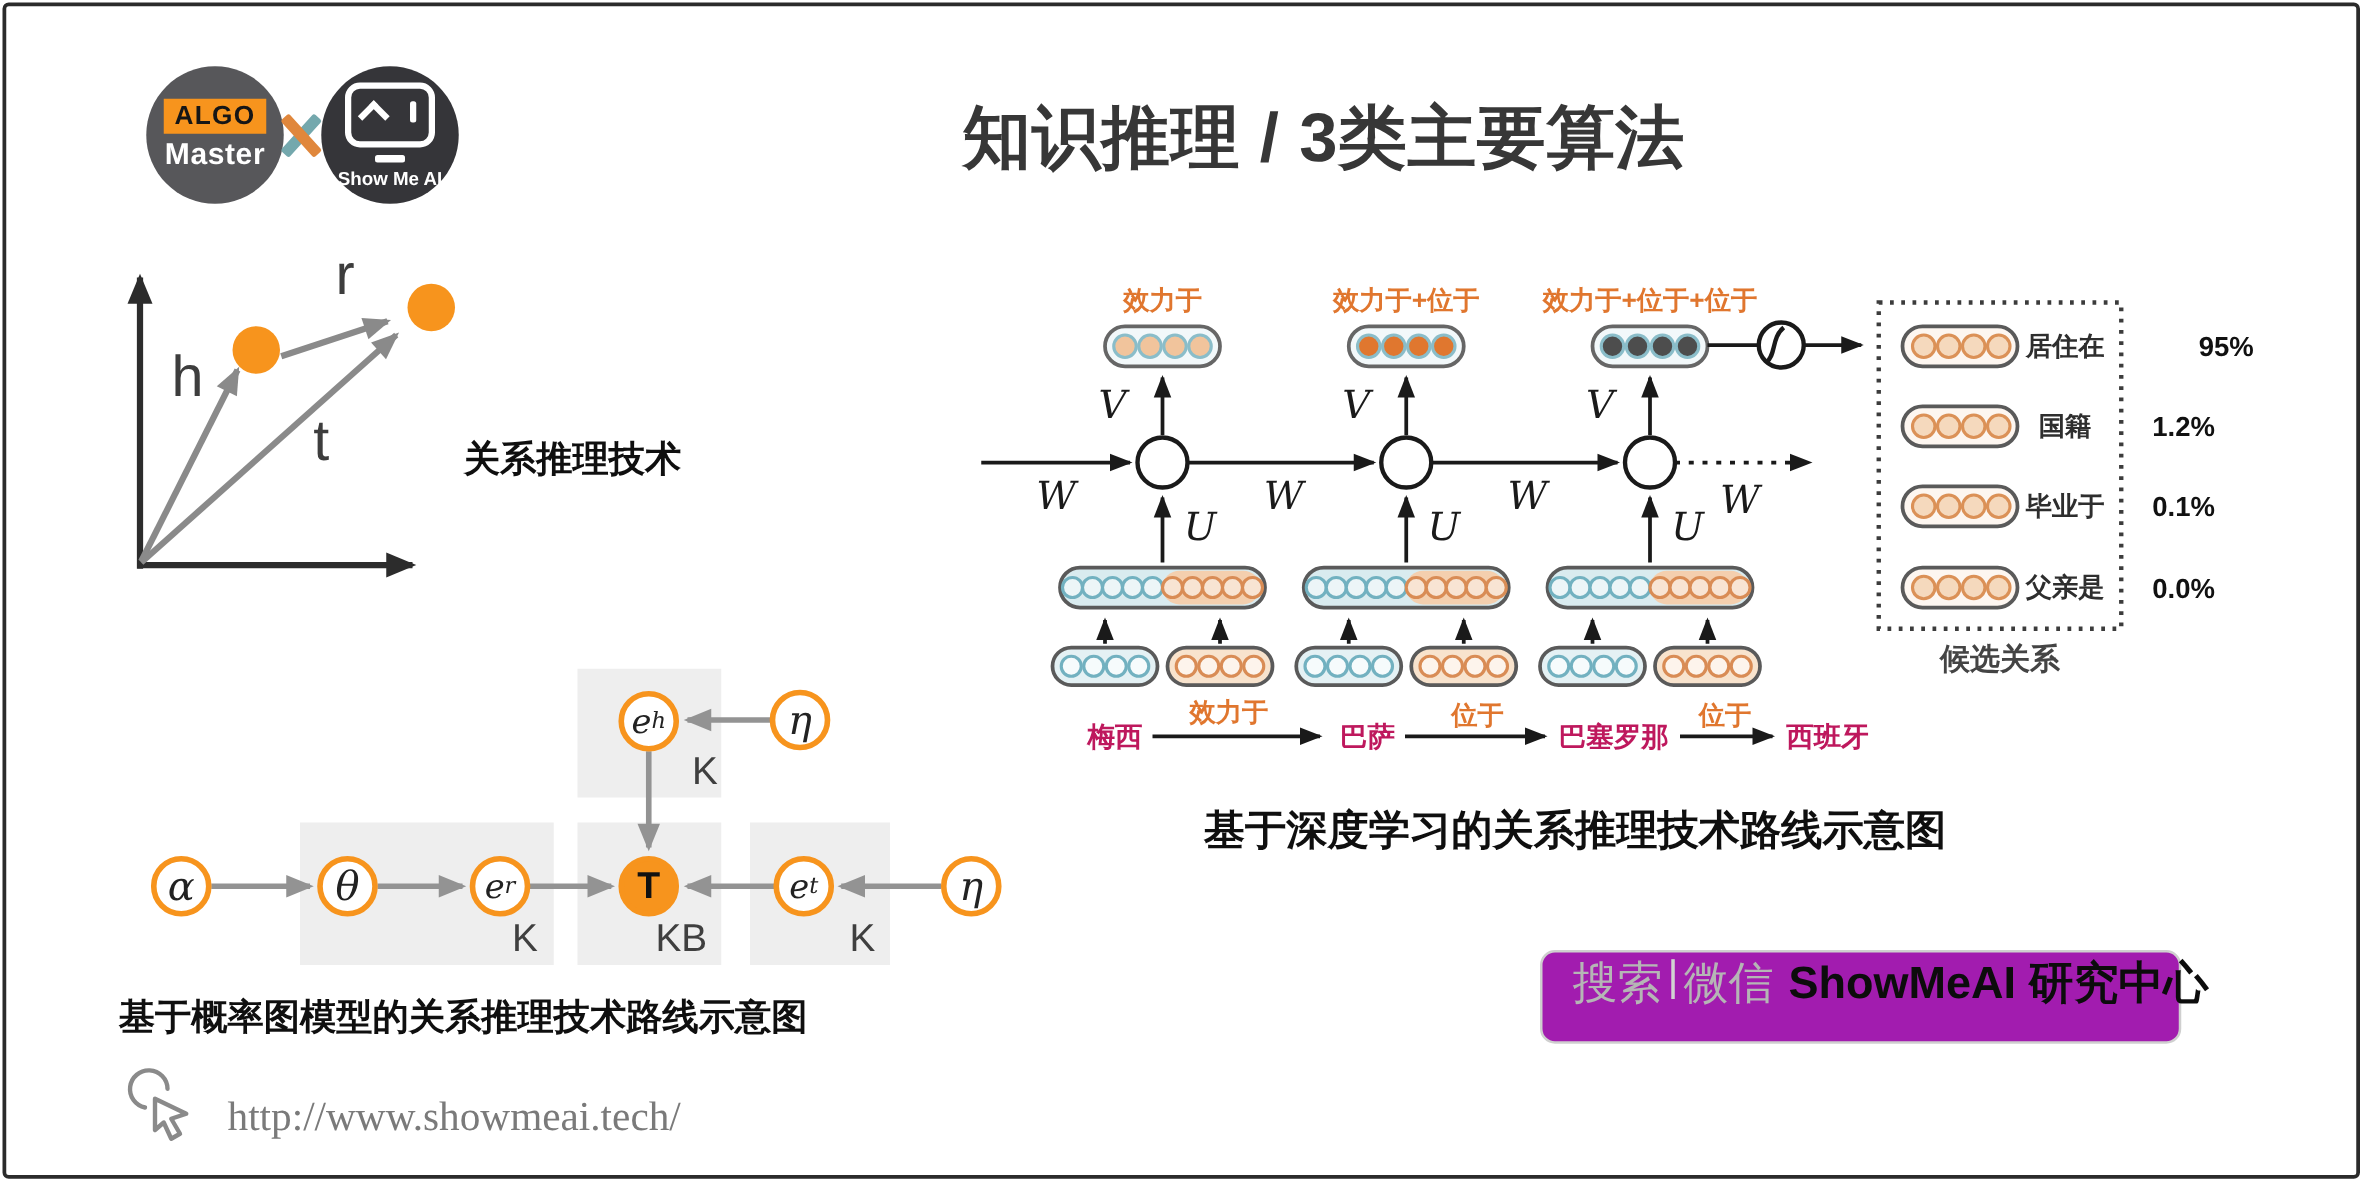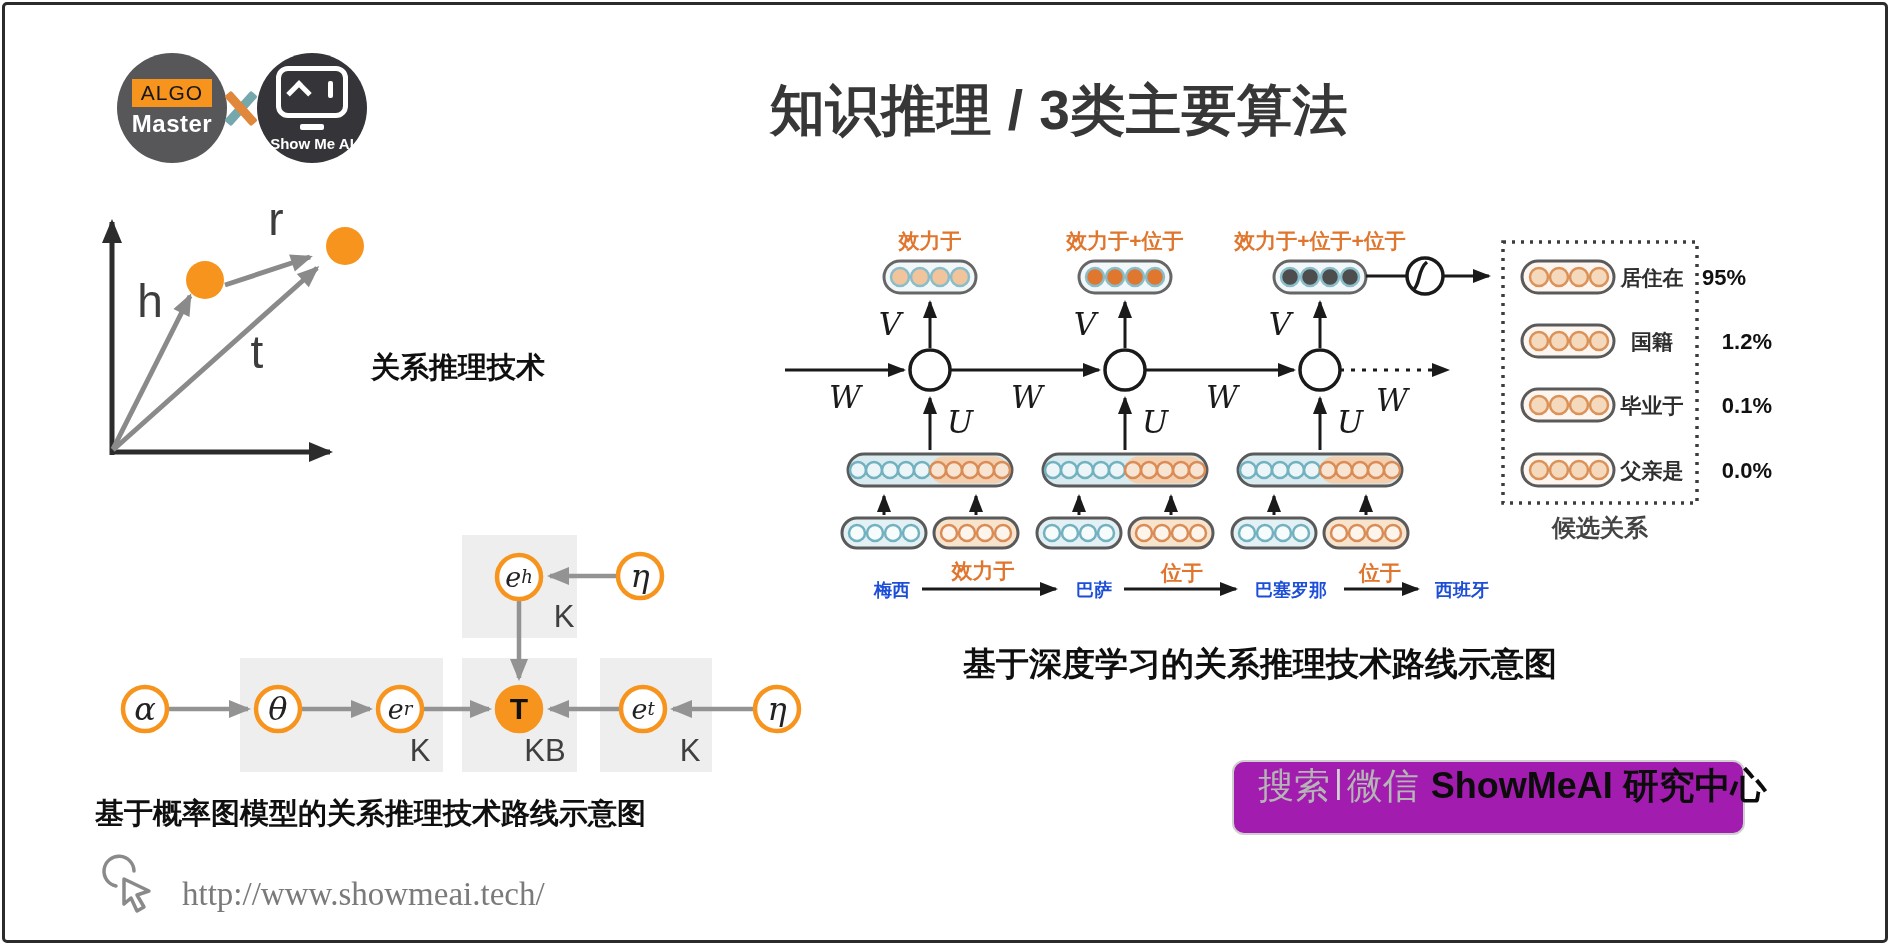--- a/index.html
+++ b/index.html
@@ -5,40 +5,40 @@
   html,body{margin:0;padding:0;background:#ffffff;font-family:"Liberation Sans",sans-serif;}
   #canvas{position:relative;width:1890px;height:945px;background:#fff;overflow:hidden;}
   .abs{position:absolute;}
   .ctr{display:flex;align-items:center;justify-content:center;text-align:center;line-height:1;}
   .frame{position:absolute;inset:2px;border:3px solid #2b2b2b;border-radius:5px;pointer-events:none;}
   svg.abs{overflow:visible;}
   
   .title{font-size:55px;font-weight:800;color:#373737;letter-spacing:.5px;white-space:nowrap;}
   
   .logo-circle{border-radius:50%;display:flex;flex-direction:column;align-items:center;}
-  .algo-badge{background:#F7941D;border-radius:0;padding:2px 9px;font-size:21px;font-weight:400;color:#161616;letter-spacing:1px;margin-top:26px;}
+  .algo-badge{background:#F7941D;border-radius:0;padding:2px 9px;font-size:21px;font-weight:700;color:#161616;letter-spacing:1px;margin-top:26px;}
   .algo-master{color:#fff;font-weight:800;font-size:24px;margin-top:3px;letter-spacing:.5px;}
   .xmark{position:relative;width:40px;height:40px;}
   .xmark .bar{position:absolute;left:0;top:15px;width:40px;height:9px;border-radius:2px;}
   .robot-head{position:relative;width:62px;height:42px;border:5px solid #fff;border-radius:12px;margin-top:13px;}
   .robot-eye-l{position:absolute;left:9px;top:13px;width:13px;height:13px;border-top:5px solid #fff;border-right:5px solid #fff;transform:rotate(-45deg);}
   .robot-eye-r{position:absolute;right:10px;top:10px;width:5px;height:17px;background:#fff;border-radius:2px;}
   .robot-mouth{width:24px;height:6px;background:#fff;border-radius:2px;margin-top:6px;}
   .showmeai-text{color:#fff;font-weight:800;font-size:15px;margin-top:5px;white-space:nowrap;text-align:center;}
   
   .vec-label{font-size:46px;color:#3d3d3d;}
   .cap{font-weight:bold;color:#0f0f0f;white-space:nowrap;}
   .greek{font-style:italic;font-family:"DejaVu Serif",serif;font-size:32px;color:#222;}
   .enode{font-family:"DejaVu Serif",serif;font-style:italic;font-size:27px;color:#222;}
   .enode sub{font-size:18px;}
   .tnode{font-size:30px;font-weight:600;color:#111;}
   .plate-k{font-size:31px;color:#3f3f3f;}
   .vuw{font-family:"DejaVu Serif",serif;font-style:italic;font-size:31px;color:#1a1a1a;}
   .rel-orange{color:#e0762e;font-weight:bold;font-size:21px;white-space:nowrap;}
-  .entity{color:#1d4ed8;font-weight:bold;font-size:18px;white-space:nowrap;}
+  .entity{color:#be185d;font-weight:bold;font-size:22px;white-space:nowrap;}
   .cand-label{color:#2e2e2e;font-weight:bold;font-size:21px;white-space:nowrap;}
   .cand-pct{color:#111;font-weight:bold;font-size:22px;white-space:nowrap;}
   
   .searchbox{display:flex;align-items:flex-start;border:2.5px solid #cfcfcf;border-radius:12px;background:#a21caf;padding-left:16px;box-sizing:border-box;}
   .search-gray{color:#b5b5b5;font-size:36px;white-space:nowrap;}
   .search-div{color:#d2d2d2;font-size:34px;margin:0 4px;}
   .search-brand{color:#0c0c0c;font-size:36px;font-weight:800;margin-left:12px;white-space:nowrap;}
   .url-text{font-family:"Liberation Serif",serif;font-size:33px;color:#7a7a7a;white-space:nowrap;}
 </style>
 </head>
@@ -336,21 +336,21 @@
   <div class="abs ctr vuw" style="left:1370px;top:382px;width:44px;height:36px;">W</div>
 
   <div class="abs ctr vuw" style="left:938px;top:404px;width:44px;height:36px;">U</div>
   <div class="abs ctr vuw" style="left:1133px;top:404px;width:44px;height:36px;">U</div>
   <div class="abs ctr vuw" style="left:1328px;top:404px;width:44px;height:36px;">U</div>
 
   <div class="abs ctr cand-label" style="left:1614px;top:265px;width:76px;height:24px;">居住在</div>
   <div class="abs ctr cand-label" style="left:1614px;top:329px;width:76px;height:24px;">国籍</div>
   <div class="abs ctr cand-label" style="left:1614px;top:393px;width:76px;height:24px;">毕业于</div>
   <div class="abs ctr cand-label" style="left:1614px;top:458px;width:76px;height:24px;">父亲是</div>
-  <div class="abs cand-pct" style="left:1680px;top:265px;width:66px;text-align:right;">95%</div>
+  <div class="abs cand-pct" style="left:1759px;top:265px;width:66px;">95%</div>
   <div class="abs cand-pct" style="left:1706px;top:329px;width:66px;text-align:right;">1.2%</div>
   <div class="abs cand-pct" style="left:1706px;top:393px;width:66px;text-align:right;">0.1%</div>
   <div class="abs cand-pct" style="left:1706px;top:458px;width:66px;text-align:right;">0.0%</div>
   <div class="abs ctr" style="left:1520px;top:514px;width:160px;height:28px;font-size:24px;font-weight:600;color:#444;">候选关系</div>
 
   <div class="abs ctr entity" style="left:846px;top:577px;width:92px;height:26px;">梅西</div>
   <div class="abs ctr entity" style="left:1048px;top:577px;width:92px;height:26px;">巴萨</div>
   <div class="abs ctr entity" style="left:1245px;top:577px;width:92px;height:26px;">巴塞罗那</div>
   <div class="abs ctr entity" style="left:1416px;top:577px;width:92px;height:26px;">西班牙</div>
   <div class="abs ctr rel-orange" style="left:923px;top:558px;width:120px;height:24px;">效力于</div>

